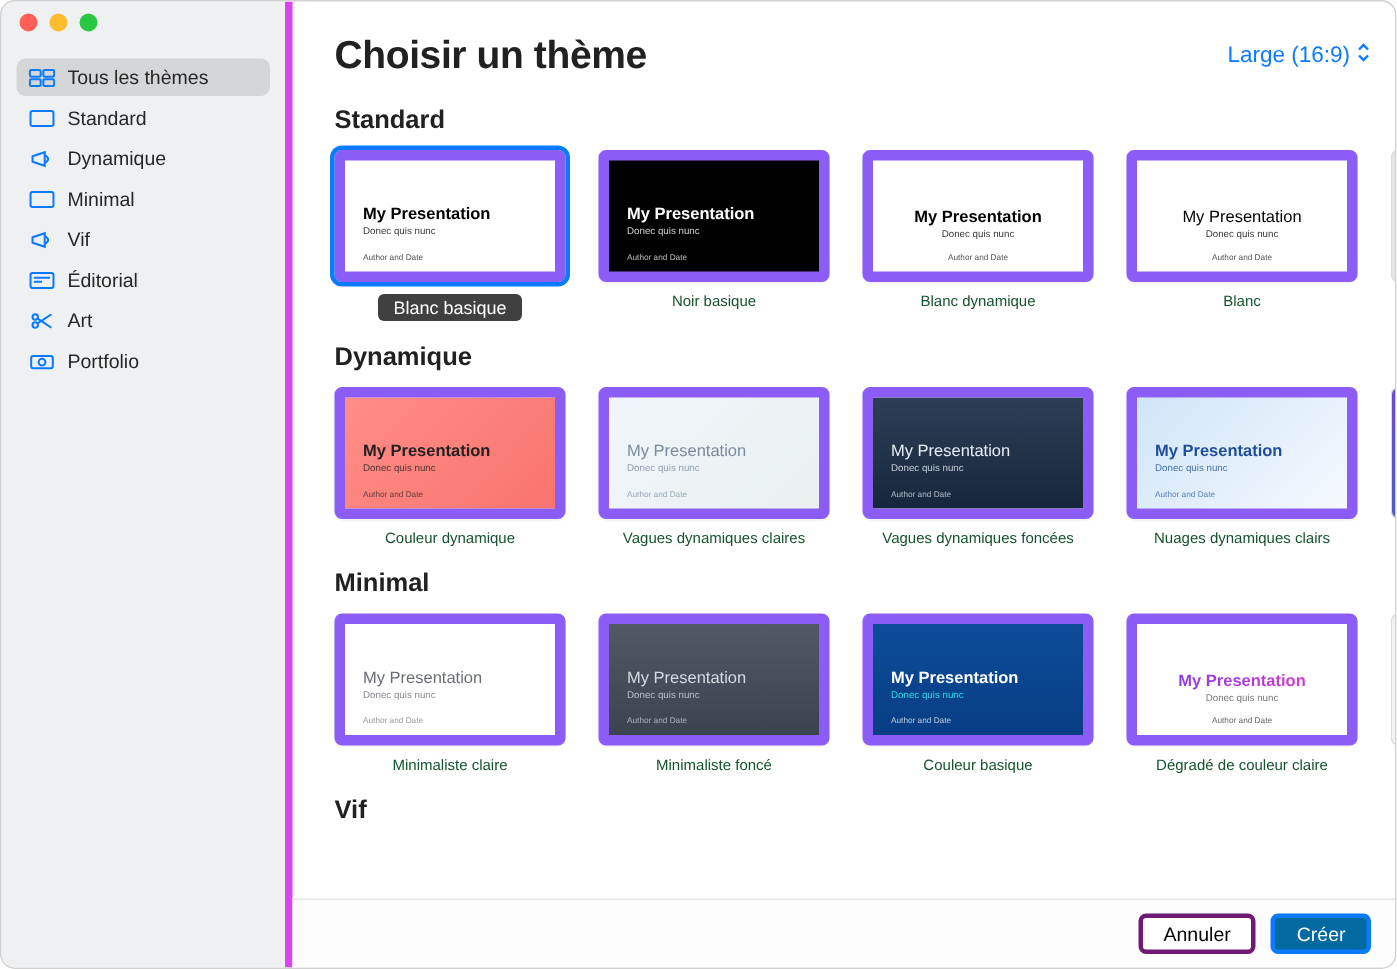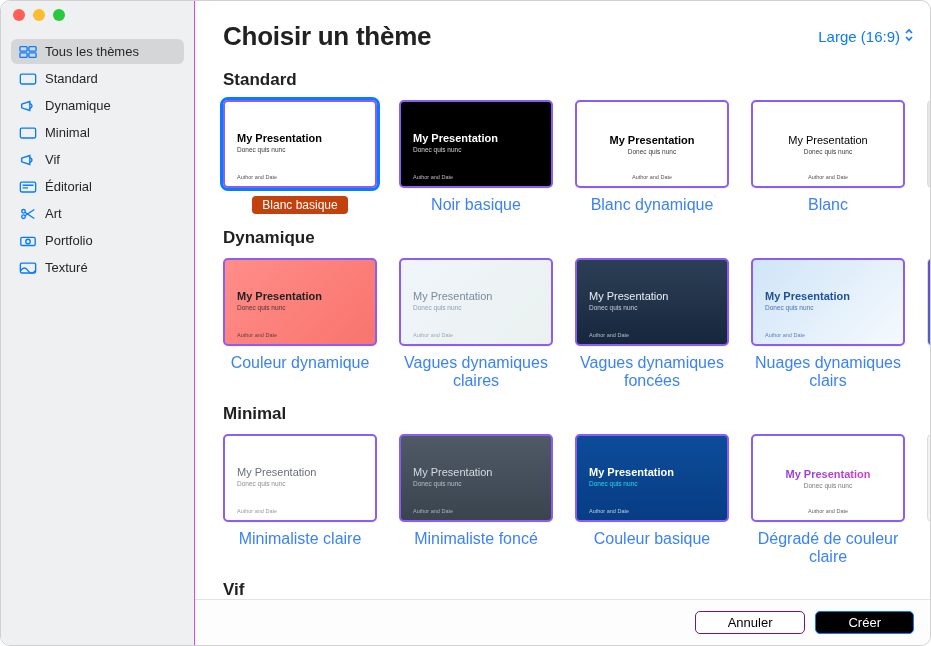--- a/index.html
+++ b/index.html
@@ -34,21 +34,21 @@
   .yellow { background: #febc2e; }
   .green { background: #28c840; }
   .body {
     display: flex;
     flex: 1;
     min-height: 0;
   }
   .sidebar {
     width: 194px;
     background: #eef0f2;
-    border-right: 1px solid #d946ef;
+    border-right: 5px solid #d946ef;
     padding-top: 38px;
     padding-left: 10px;
     padding-right: 10px;
     flex-shrink: 0;
   }
   .sidebar-item {
     display: flex;
     align-items: center;
     gap: 8px;
     padding: 5px 8px;
@@ -102,21 +102,21 @@
     display: flex;
     flex-direction: column;
     align-items: center;
     width: 154px;
     flex-shrink: 0;
   }
   .thumb {
     width: 154px;
     height: 88px;
     border-radius: 5px;
-    border: 2px solid #8b5cf6;
+    border: 7px solid #8b5cf6;
     overflow: hidden;
     display: flex;
     flex-direction: column;
     justify-content: flex-end;
     position: relative;
     cursor: pointer;
     box-shadow: 0 1px 1px rgba(0,0,0,0.05);
   }
   .thumb.selected {
     outline: 3px solid #0a7aff;
@@ -128,26 +128,26 @@
     top: 30px;
   }
   .thumb .t1 { font-size: 11px; font-weight: 700; display:block; }
   .thumb .t2 { font-size: 6.5px; opacity: 0.8; display:block; margin-top:2px; }
   .thumb .t3 { position:absolute; bottom:6px; font-size:5.5px; opacity:0.7; }
   .thumb.center .thumb-body { left:0; right:0; text-align:center; top:32px; }
   .thumb.center .t3 { left:0; right:0; text-align:center; }
   .thumb.left .t3 { left:12px; }
   .label {
     margin-top: 8px;
-    font-size: 16px;
-    color: #3b82f6;
+    font-size: 10px;
+    color: #14532d;
     text-align:center;
   }
   .label.selected {
-    background: #c2410c;
+    background: #404040;
     color: #fff;
     padding: 2px 10px;
     border-radius: 4px;
     font-size: 12px;
   }
   .peek {
     width: 12px;
     flex-shrink:0;
   }
   .footer {
@@ -156,28 +156,28 @@
     border-top: 1px solid #e3e3e3;
     display: flex;
     justify-content: flex-end;
     align-items: center;
     gap: 10px;
     padding-right: 16px;
     background: #fdfdfd;
   }
   .btn {
     font-size: 13px;
-    padding: 3px 32px;
+    padding: 3px 14px;
     border-radius: 5px;
-    border: 1px solid #701a75;
+    border: 3px solid #701a75;
     background: #fff;
     cursor: pointer;
   }
   .btn.primary {
-    background: #000000;
+    background: #0369a1;
     border-color: #0a7aff;
     color: #fff;
   }
   
   .bg-white { background:#fff; color:#000; }
   .bg-black { background:#000; color:#fff; }
   .bg-red   { background: linear-gradient(135deg,#ff8d88,#f9746e); color:#222; }
   .bg-pale  { background: linear-gradient(135deg,#f0f5fb,#eaf1ef); color:#7a8aa0; }
   .bg-darkblue {
     background: linear-gradient(180deg,#2d3f56 0%, #16273d 100%);
@@ -279,29 +279,20 @@
       </div>
       <div class="sidebar-item">
         <span class="icon">
           <svg viewBox="0 0 20 14" width="18" height="14">
               <rect x="2" y="3" width="16" height="9" rx="1.5"></rect>
               <circle cx="10" cy="7.5" r="2.5"></circle>
             </svg>
         </span>
         <span>Portfolio</span>
       </div>
-      <div class="sidebar-item">
-        <span class="icon">
-          <svg viewBox="0 0 20 14" width="18" height="14">
-              <rect x="1.5" y="1.5" width="17" height="11" rx="1.5"></rect>
-              <path d="M2 10 Q6 4 10 10 T18 10"></path>
-            </svg>
-        </span>
-        <span>Texturé</span>
-      </div>
     </nav>
 
     <div class="main">
       <div class="header">
         <div class="title">Choisir un thème</div>
         <div class="size-select">
           <span>Large (16:9)</span>
           <svg viewBox="0 0 10 14" width="10" height="14">
               <path d="M2 5 L5 2 L8 5"></path>
               <path d="M2 9 L5 12 L8 9"></path>

